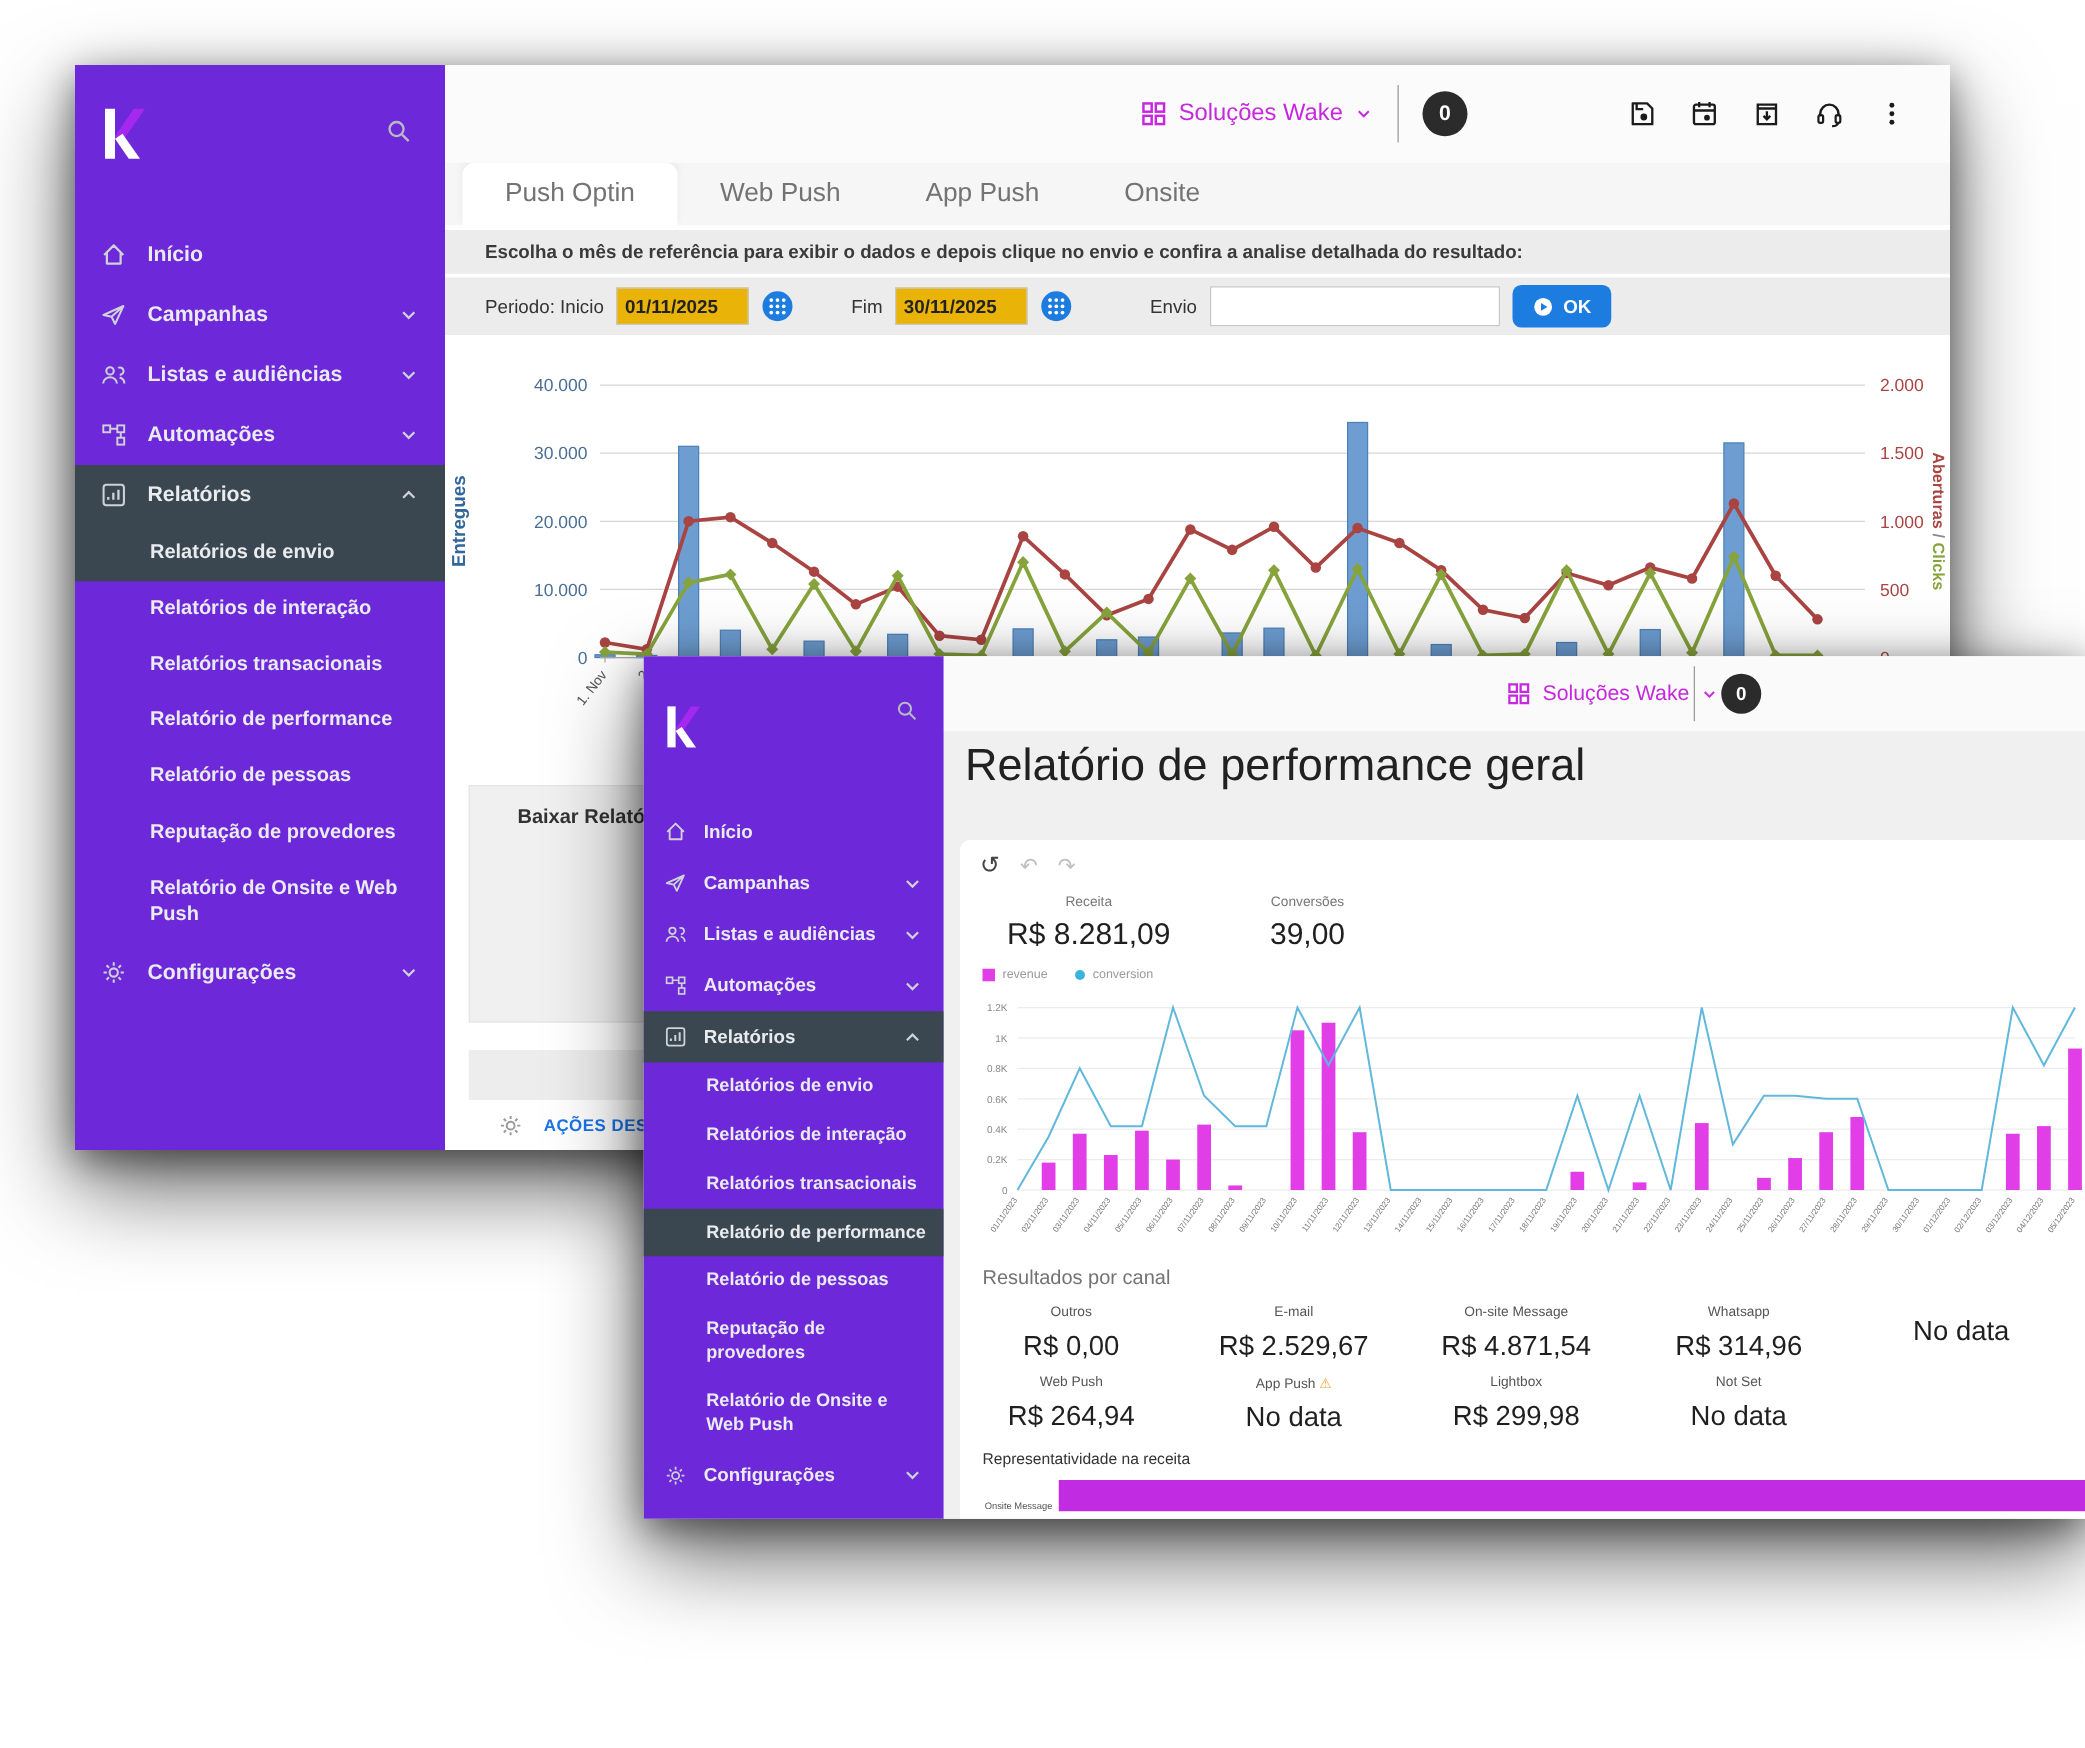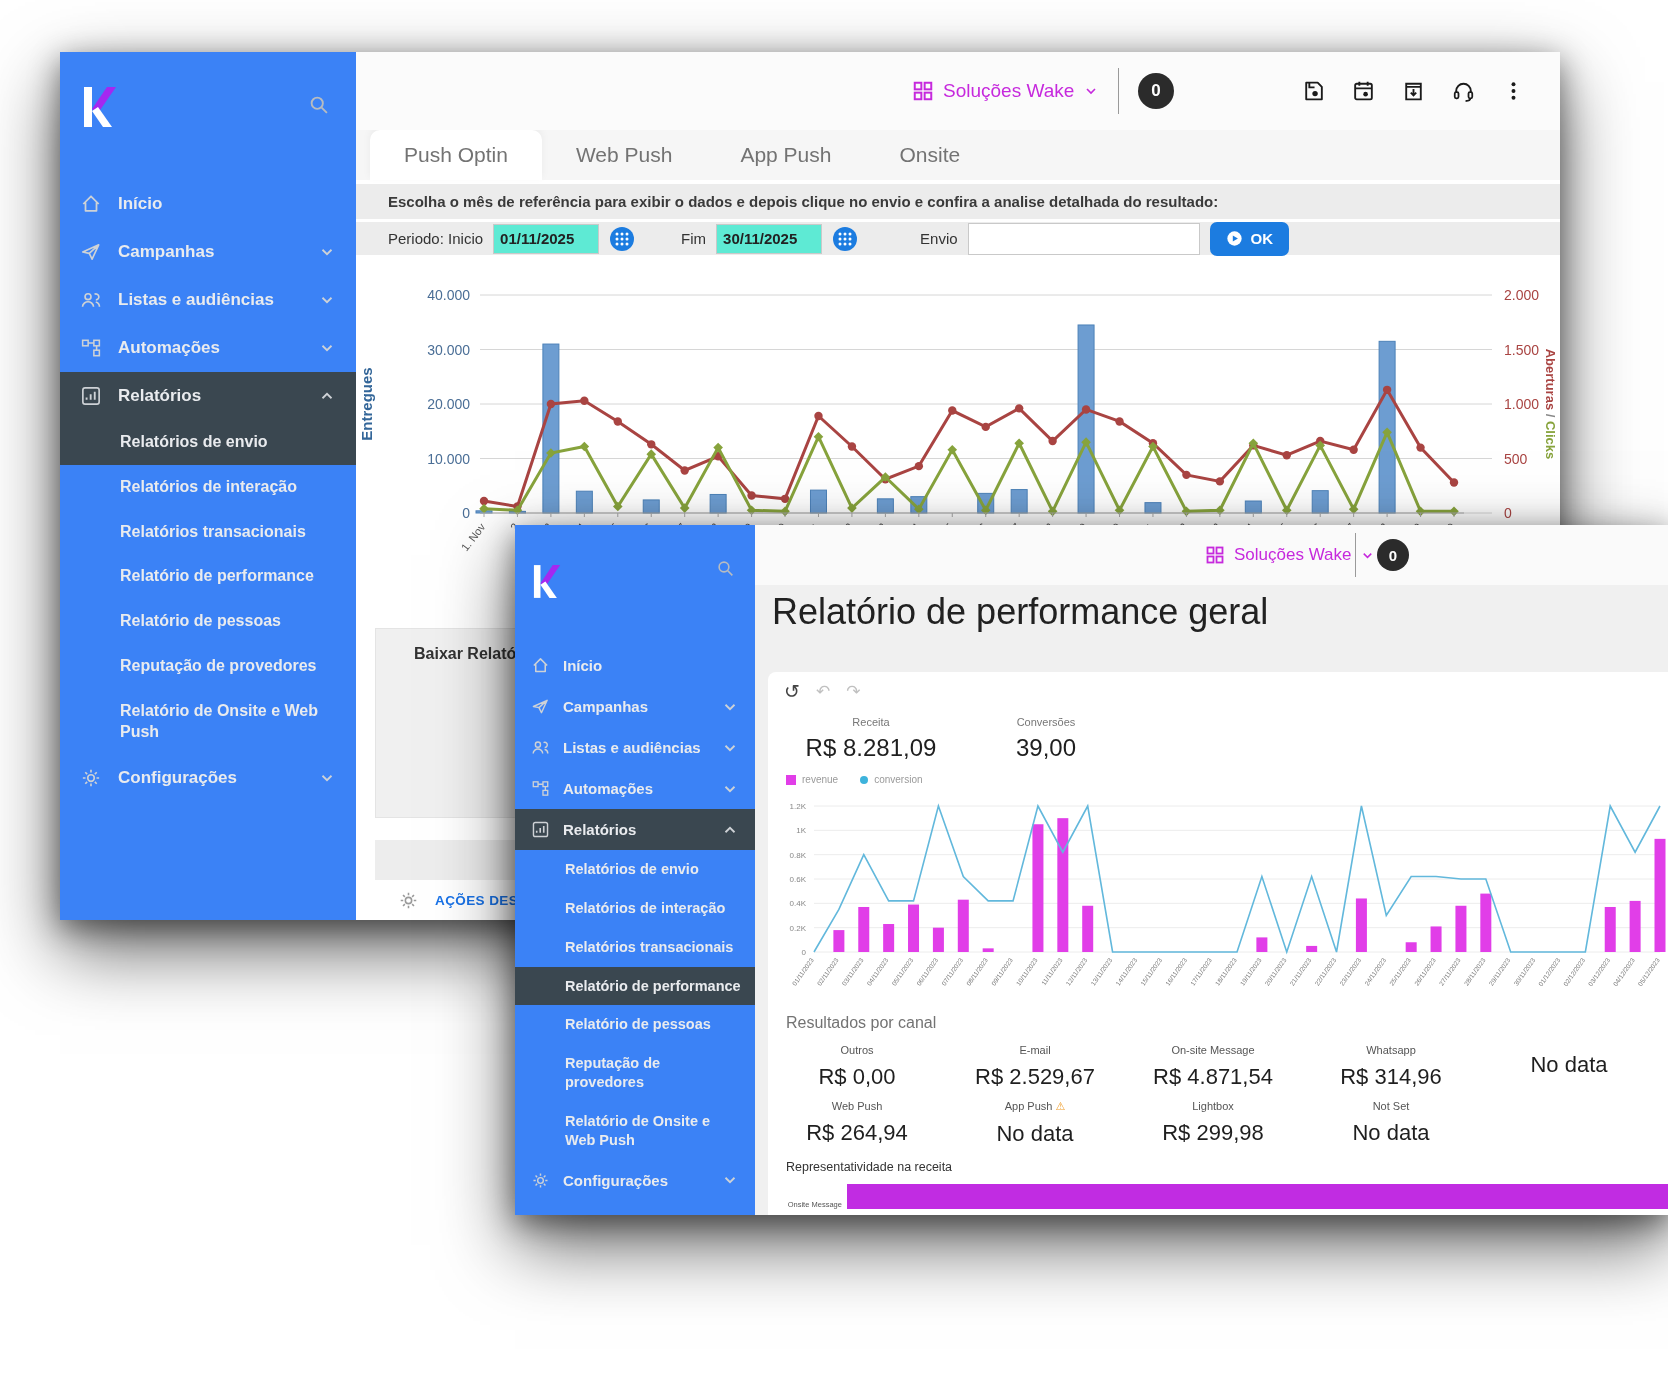--- a/index.html
+++ b/index.html
@@ -3,21 +3,21 @@
 <meta charset="utf-8">
 <style>
   html,body{margin:0;padding:0}
   body{width:1668px;height:1398px;overflow:hidden;background:#fff;position:relative;
        font-family:"Liberation Sans",sans-serif;-webkit-font-smoothing:antialiased}
   .window{position:absolute;display:flex;background:#fff;
           box-shadow:0 30px 70px rgba(0,0,0,.6),0 8px 28px rgba(0,0,0,.45)}
   #w1{left:60px;top:52px;width:1500px;height:868px}
   #w2{left:515px;top:525px;width:1153px;height:690px}
   
-  .sidebar{width:296px;flex-shrink:0;background:#3b82f6;color:#e9ebee;position:relative;box-sizing:border-box}
+  .sidebar{width:296px;flex-shrink:0;background:#6d28d9;color:#e9ebee;position:relative;box-sizing:border-box}
   .sidebar.small{width:240px}
   .logo{position:relative;width:44px;height:50px;margin:30px 0 0 18px}
   .small .logo{margin:36px 0 0 14px;transform:scale(.82);transform-origin:0 0}
   .side-search{position:absolute;top:42px;right:26px;width:22px;height:22px;color:#b8bcc0;cursor:pointer}
   .small .side-search{top:34px;right:20px;width:19px;height:19px}
   .menu{margin-top:48px}
   .small .menu{margin-top:34px}
   .side-item{display:flex;align-items:center;gap:16px;padding:13px 20px;font-size:17px;font-weight:bold;cursor:pointer}
   .small .side-item{font-size:15px;padding:11px 16px;gap:13px}
   .side-item .ic{width:22px;height:22px;color:#ced2d6;flex-shrink:0}
@@ -37,22 +37,22 @@
   .hdr1 .vdiv{left:762px}
   .badge{position:absolute;top:50%;transform:translateY(-50%);width:36px;height:36px;border-radius:50%;
          background:#2b2b2b;color:#fff;font-size:17px;font-weight:bold;display:flex;align-items:center;justify-content:center}
   .hdr1 .badge{left:782px}
   .hicons{position:absolute;right:34px;top:50%;transform:translateY(-50%);display:flex;gap:25px;align-items:center}
   .hicon{width:25px;height:25px;color:#1b1b1b;cursor:pointer}
   .tabs{height:50px;background:#f6f6f6;display:flex;align-items:stretch;padding-left:14px}
   .tab{padding:0 34px;font-size:21px;color:#737373;display:flex;align-items:center;cursor:pointer}
   .tab.active{background:#fff;border-radius:10px 10px 0 0;box-shadow:0 -3px 8px rgba(0,0,0,.05)}
   .note{background:#ececec;margin-top:4px;padding:9px 32px;font-size:15px;font-weight:bold;color:#3a3a3a}
-  .period{background:#ececec;margin-top:3px;height:33px;display:flex;align-items:center;gap:10px;padding:0 32px;font-size:15px;color:#333}
-  .pinput{width:92px;height:28px;border:1px solid #c9c9c9;background:#5eead4;font-family:"Liberation Sans",sans-serif;
+  .period{background:#ececec;margin-top:3px;height:46px;display:flex;align-items:center;gap:10px;padding:0 32px;font-size:15px;color:#333}
+  .pinput{width:92px;height:28px;border:1px solid #c9c9c9;background:#eab308;font-family:"Liberation Sans",sans-serif;
           font-size:15px;font-weight:bold;color:#222;padding:0 6px;box-sizing:content-box}
   .cal-blue{width:26px;height:26px;cursor:pointer;flex-shrink:0}
   .gap1{width:26px}.gap2{width:42px}
   .envio-input{width:226px;height:28px;border:1px solid #c9c9c9;background:#fff}
   .okbtn{background:#1c7ce0;border:none;color:#fff;height:34px;padding:0 16px;border-radius:7px;
          font-family:"Liberation Sans",sans-serif;font-size:15px;font-weight:bold;display:flex;align-items:center;gap:8px;cursor:pointer}
   .chart1-wrap{background:#fff;padding-top:14px}
   .download-card{position:absolute;left:19px;top:576px;width:522px;height:190px;background:#f0f0f0;border:1px solid #e4e4e4;box-sizing:border-box}
   .download-card .t{padding:16px 0 0 38px;font-size:16px;font-weight:bold;color:#333}
   .gray-strip{position:absolute;left:19px;top:788px;width:522px;height:40px;background:#ededed}

